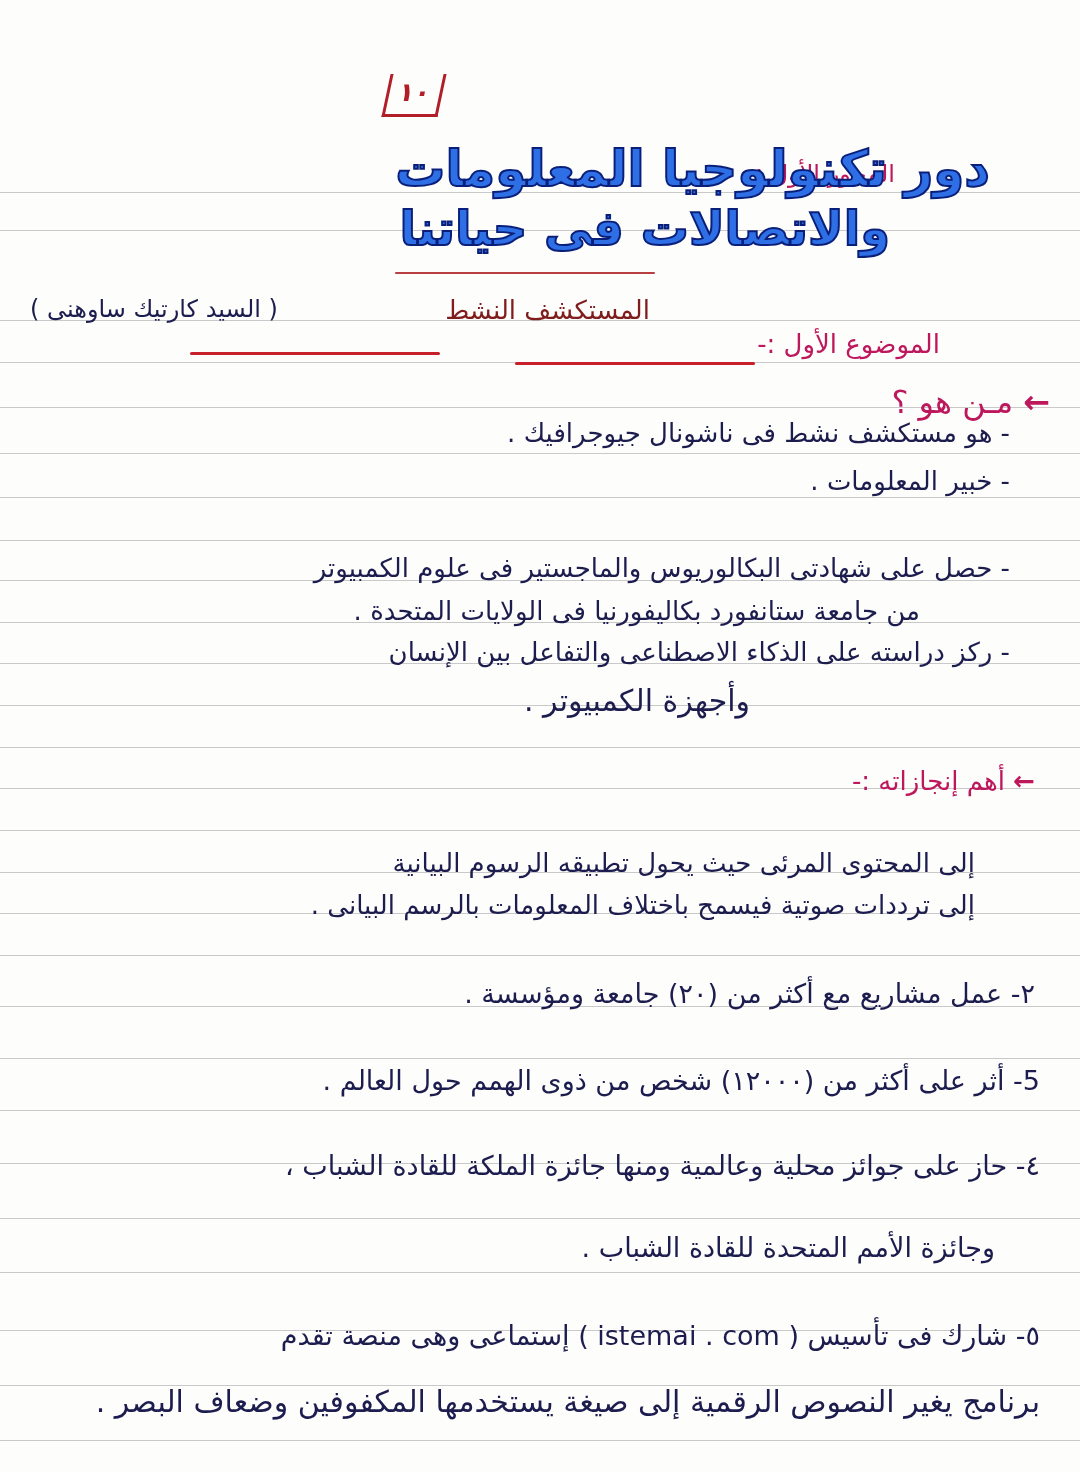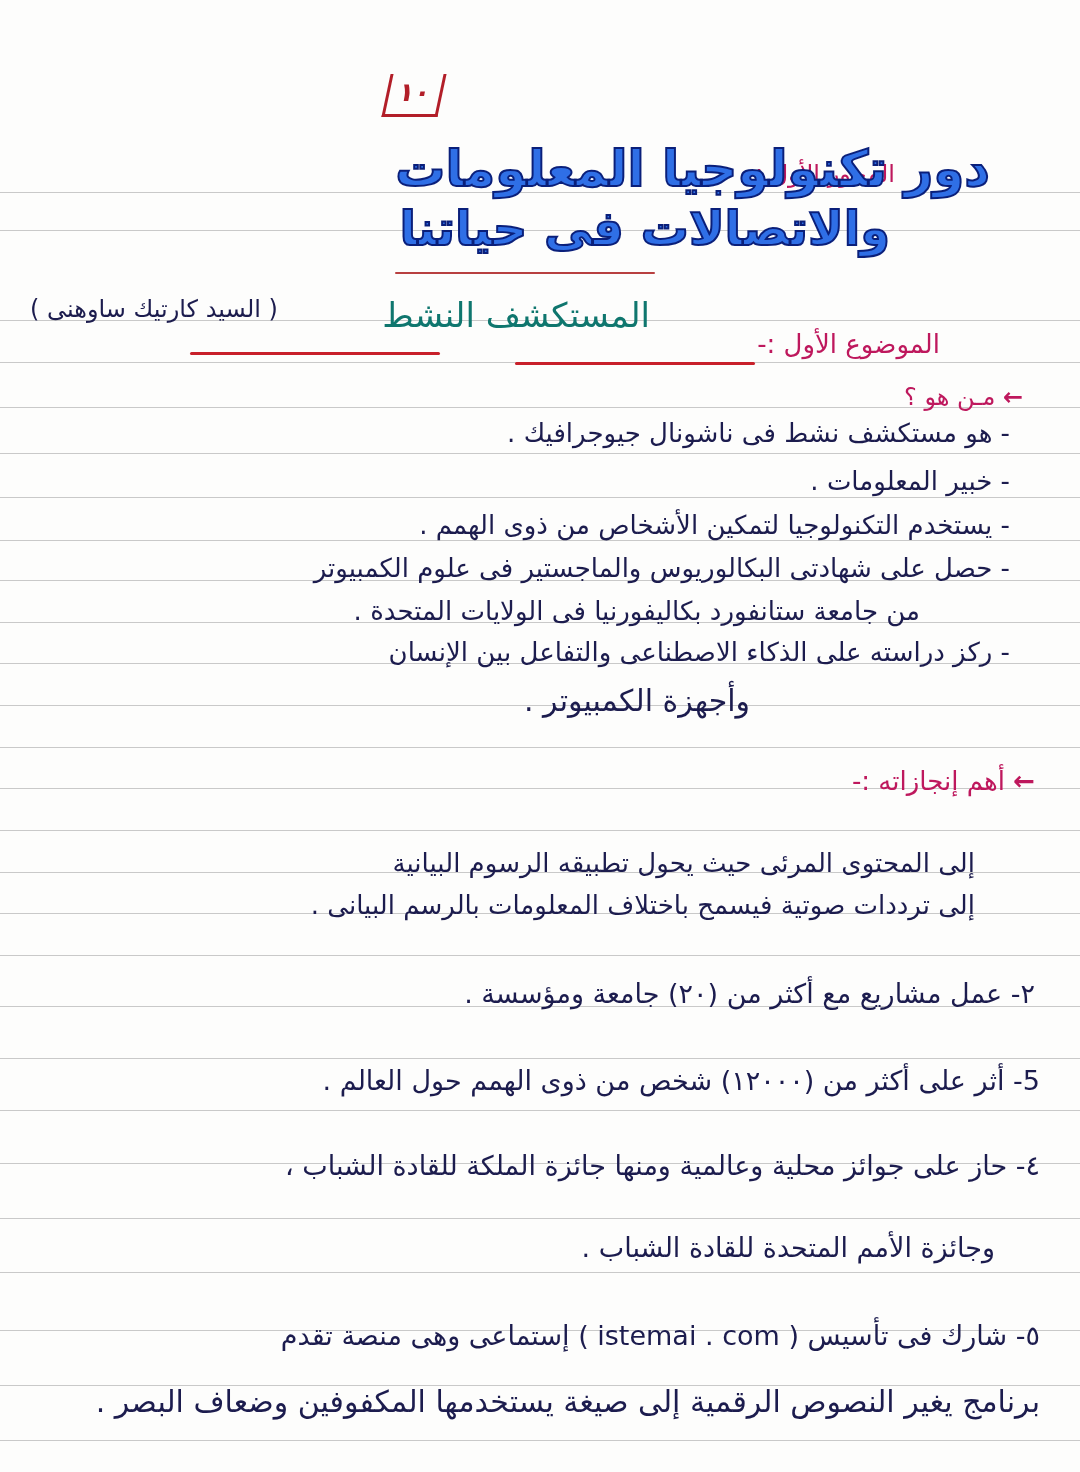--- a/index.html
+++ b/index.html
@@ -71,32 +71,31 @@
   <div class="rule" style="top:1440px"></div>
 
   <div class="page-num">١٠</div>
 
   <div class="txt red" style="right:185px; top:160px; font-size:24px;">المحور الأول :-</div>
   <div class="txt blue-title" style="right:330px; top:140px; font-size:50px; transform:translateX(240px);">دور تكنولوجيا المعلومات</div>
   <div class="txt blue-title" style="right:190px; top:200px; font-size:48px;">والاتصالات فى حياتنا</div>
   <div class="uline" style="left:395px; top:272px; width:260px; height:2px; background:#b84040;"></div>
 
   <div class="txt red" style="right:140px; top:305px; font-size:26px;margin-top:24px;">الموضوع الأول :-</div>
-  <div class="txt" style="right:430px; top:295px; font-size:34px; color:#0f766e;">المستكشف النشط</div>
+  <div class="txt" style="right:430px; top:295px; font-size:26px; color:#7f1d1d;">المستكشف النشط</div>
   <div class="txt" style="left:30px; top:295px; font-size:24px;">( السيد كارتيك ساوهنى )</div>
   <div class="uline" style="left:190px; top:352px; width:250px;"></div>
   <div class="uline" style="left:515px; top:362px; width:240px;"></div>
 
-  <div class="txt red" style="right:57px; top:383px; font-size:24px;">
+  <div class="txt red" style="right:30px; top:383px; font-size:32px;">
     <span class="arrow">←</span>
     <span>مـن هو ؟</span>
   </div>
   <div class="txt" style="right:70px; top:418px; font-size:26px;">- هو مستكشف نشط فى ناشونال جيوجرافيك .</div>
   <div class="txt" style="right:70px; top:466px; font-size:26px;">- خبير المعلومات .</div>
-  <div class="txt" style="right:70px; top:510px; font-size:26px;">- يستخدم التكنولوجيا لتمكين الأشخاص من ذوى الهمم .</div>
   <div class="txt" style="right:70px; top:553px; font-size:26px;">- حصل على شهادتى البكالوريوس والماجستير فى علوم الكمبيوتر</div>
   <div class="txt" style="right:160px; top:596px; font-size:26px;">من جامعة ستانفورد بكاليفورنيا فى الولايات المتحدة .</div>
   <div class="txt" style="right:70px; top:637px; font-size:26px;">- ركز دراسته على الذكاء الاصطناعى والتفاعل بين الإنسان</div>
   <div class="txt" style="right:330px; top:683px; font-size:30px;">وأجهزة الكمبيوتر .</div>
 
   <div class="txt red" style="right:45px; top:766px; font-size:26px;">
     <span class="arrow">←</span>
     <span>أهم إنجازاته :-</span>
   </div>
   <div class="txt" style="right:105px; top:848px; font-size:26px;">إلى المحتوى المرئى حيث يحول تطبيقه الرسوم البيانية</div>

